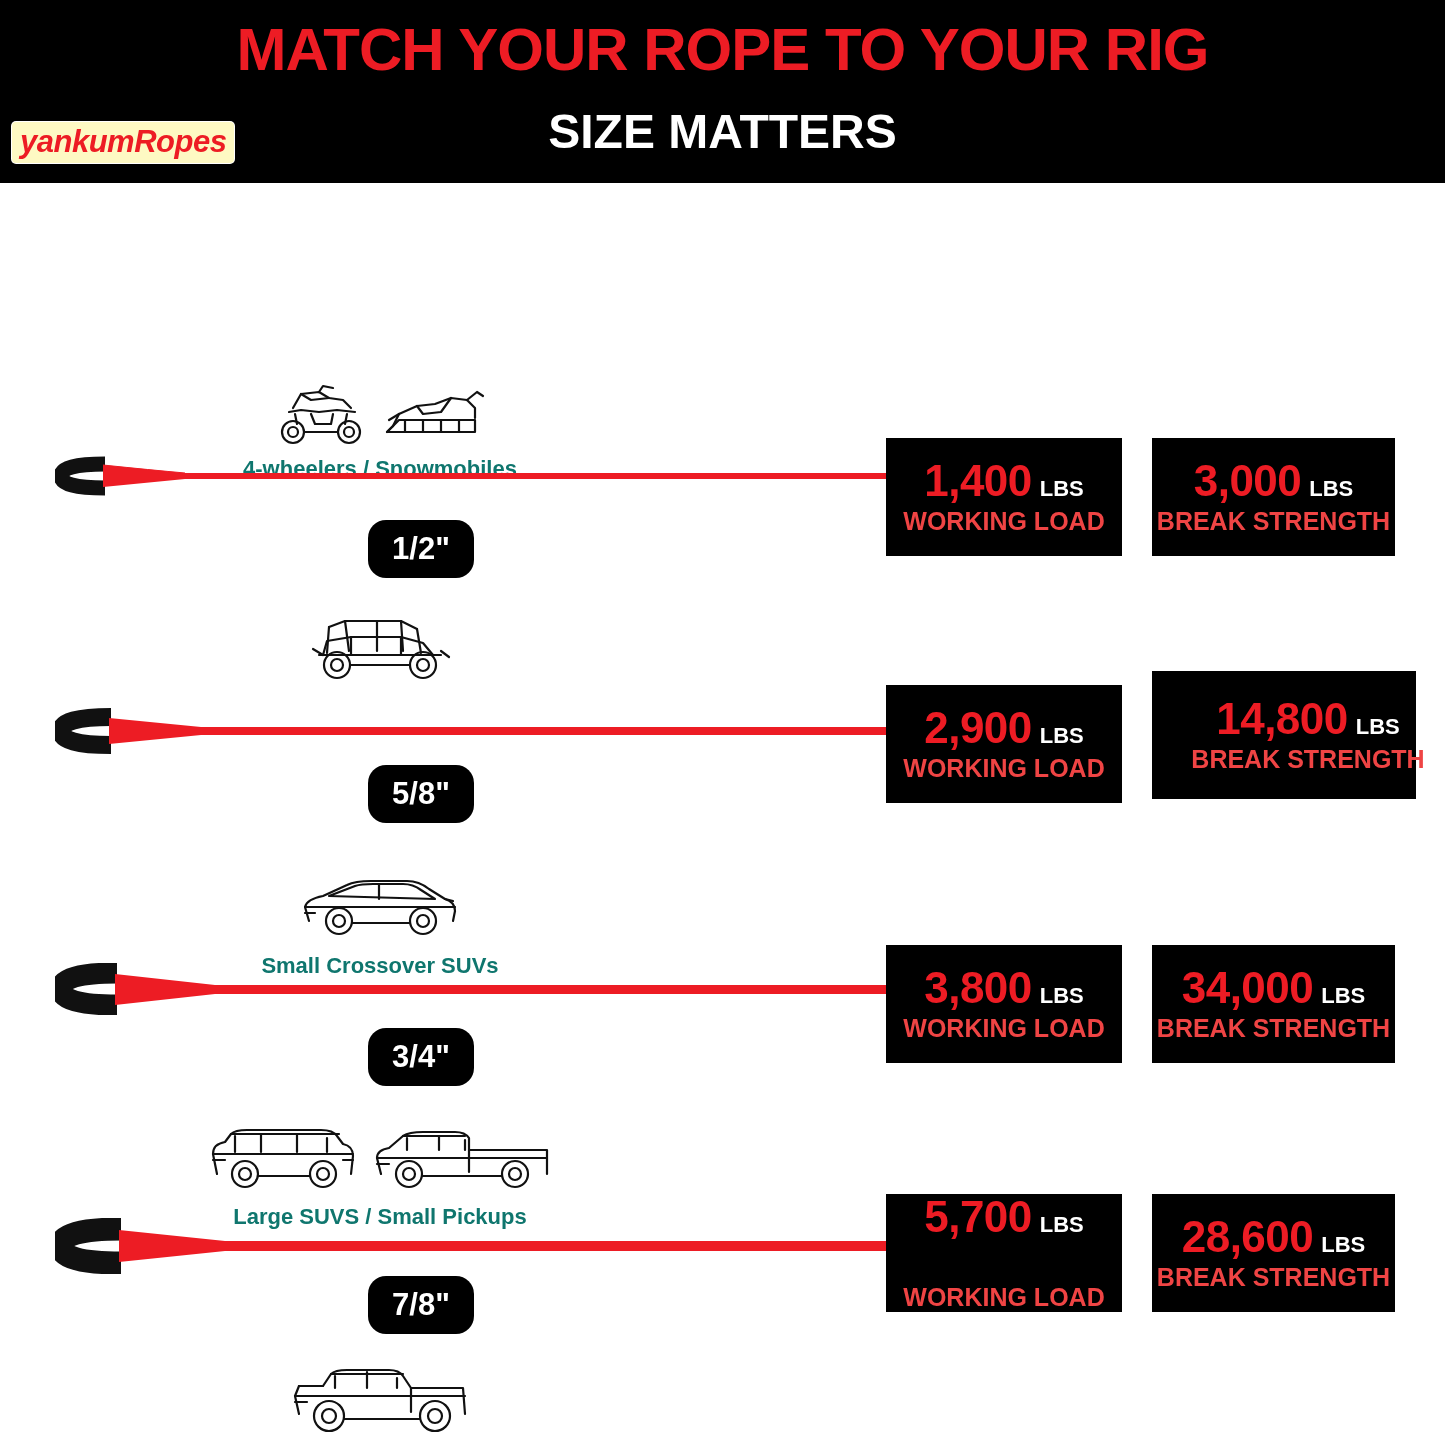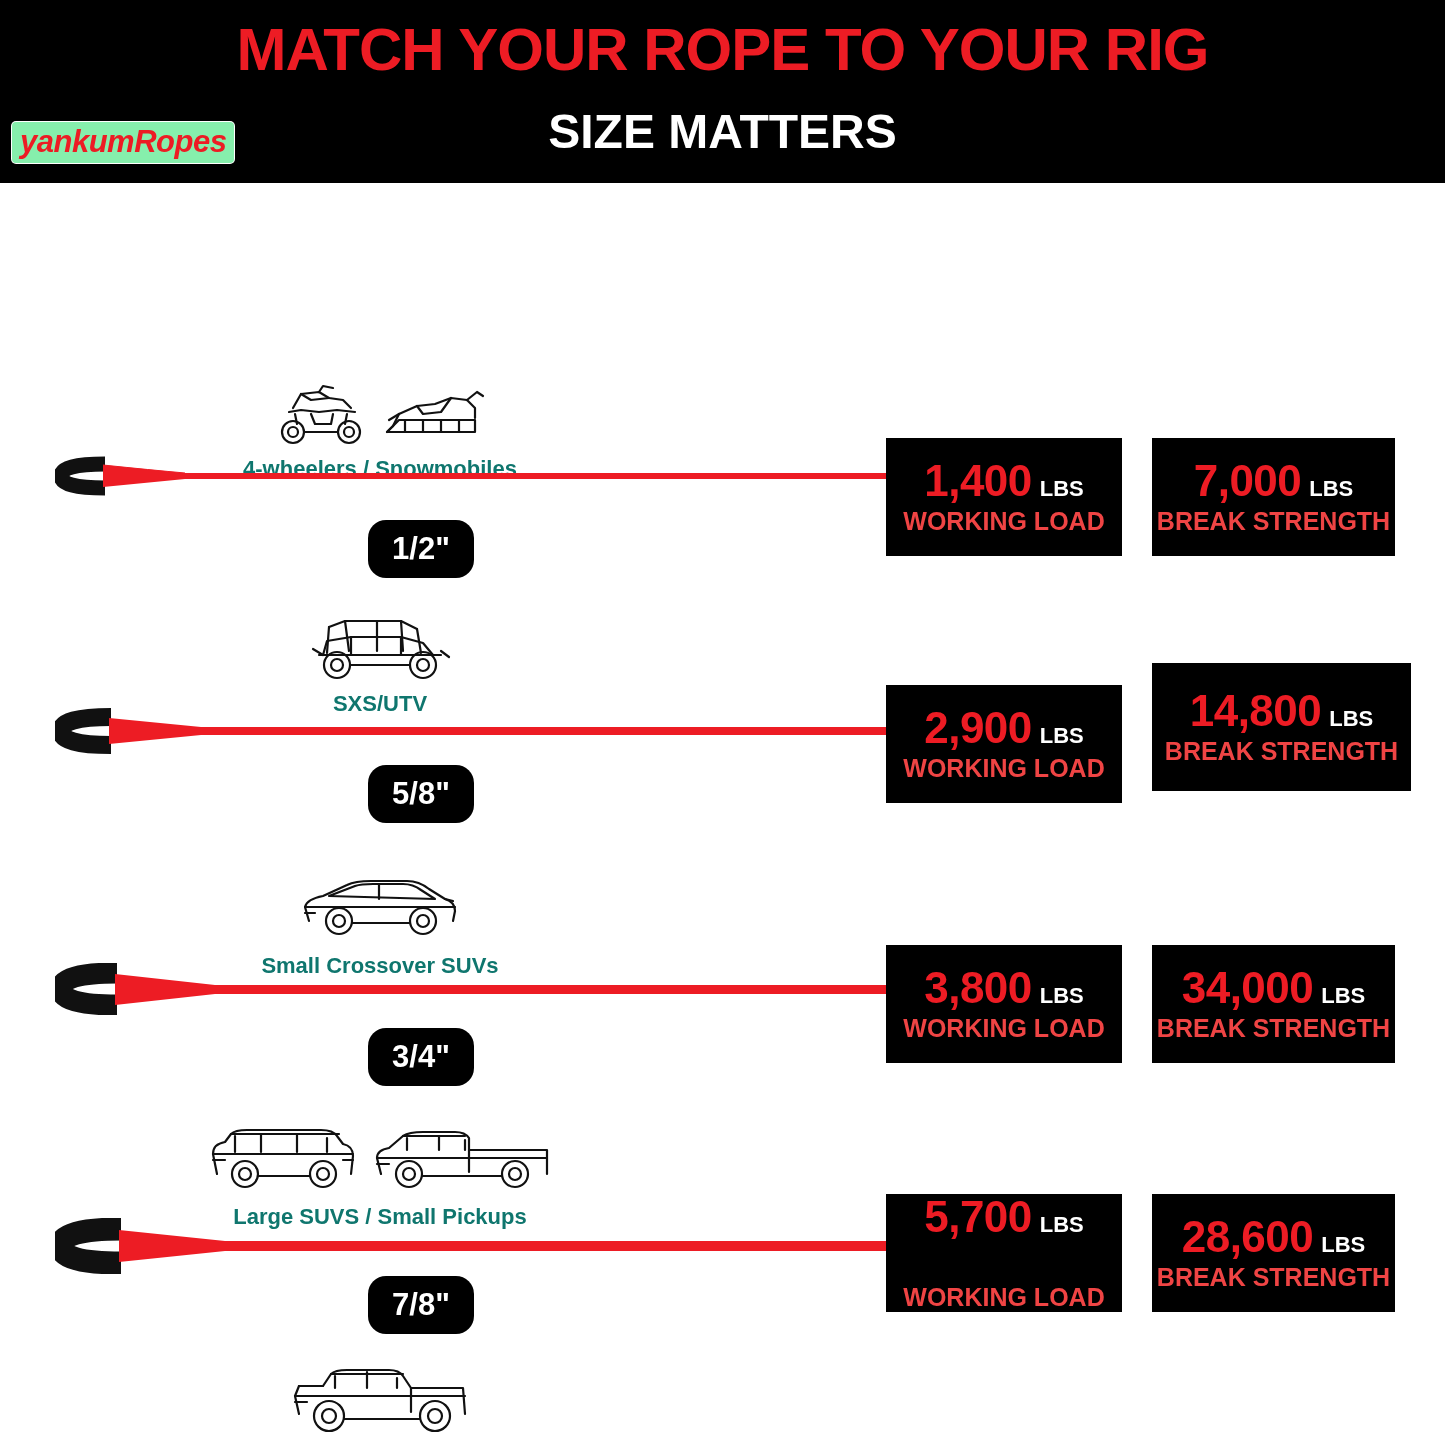--- a/index.html
+++ b/index.html
@@ -44,21 +44,21 @@
     color: #ffffff;
     font-size: 48px;
     font-weight: bold;
     letter-spacing: 0px;
     line-height: 56px;
   }
   .logo {
     position: absolute;
     left: 12px;
     top: 122px;
-    background: #86efac;
+    background: #fef9c3;
     border-radius: 4px;
     padding: 3px 8px 4px 8px;
     box-shadow: 0 0 0 1px #ffffff;
   }
   .logo-text {
     font-size: 31px;
     font-weight: bold;
     font-style: italic;
     color: #ed1c24;
     line-height: 34px;
@@ -224,21 +224,21 @@
     <div class="spec" style="left:886px; top:72px; width:236px; height:104px;">
       <div class="spec-top">
         <span class="spec-value">1,400</span>
         <span class="spec-unit">LBS</span>
       </div>
       <div class="spec-caption">WORKING LOAD</div>
     </div>
 
     <div class="spec" style="left:1152px; top:72px; width:243px; height:104px;">
       <div class="spec-top">
-        <span class="spec-value">7,000</span>
+        <span class="spec-value">3,000</span>
         <span class="spec-unit">LBS</span>
       </div>
       <div class="spec-caption">BREAK STRENGTH</div>
     </div>
   </div>
 
   <div class="row" style="top:428px; height:230px;">
     <div class="icon-group" style="top:0px;">
       <div class="icon-row">
         <span>
@@ -253,21 +253,20 @@
               <circle cx="32" cy="58" r="13"></circle>
               <circle cx="32" cy="58" r="6"></circle>
               <circle cx="118" cy="58" r="13"></circle>
               <circle cx="118" cy="58" r="6"></circle>
               <path d="M45 58 L105 58"></path>
               <path d="M8 42 L18 48 M136 44 L144 50"></path>
             </g>
           </svg>
         </span>
       </div>
-      <div class="cat-label">SXS/UTV</div>
     </div>
 
     <div class="rope" style="top:97px;">
       <svg width="880" height="46" viewBox="0 0 880 46">
         <path d="M56 9 Q6 9 6 23 Q6 37 56 37" fill="none" stroke="#111111" stroke-width="18" stroke-linecap="butt"></path>
         <path d="M54 10 L146 19 L880 19 L880 27 L146 27 L54 36 Z" fill="#ED1C24"></path>
       </svg>
     </div>
 
     <div class="size-pill" style="left:368px; top:154px; width:106px; height:58px;">
@@ -275,21 +274,21 @@
     </div>
 
     <div class="spec" style="left:886px; top:74px; width:236px; height:104px;">
       <div class="spec-top">
         <span class="spec-value">2,900</span>
         <span class="spec-unit">LBS</span>
       </div>
       <div class="spec-caption">WORKING LOAD</div>
     </div>
 
-    <div class="spec" style="left:1152px; top:52px; width:259px; height:114px;">
+    <div class="spec" style="left:1152px; top:60px; width:216px; height:114px;padding-left:48px;">
       <div class="spec-top">
         <span class="spec-value">14,800</span>
         <span class="spec-unit">LBS</span>
       </div>
       <div class="spec-caption">BREAK STRENGTH</div>
     </div>
   </div>
 
   <div class="row" style="top:680px; height:240px;">
     <div class="icon-group" style="top:10px;">

